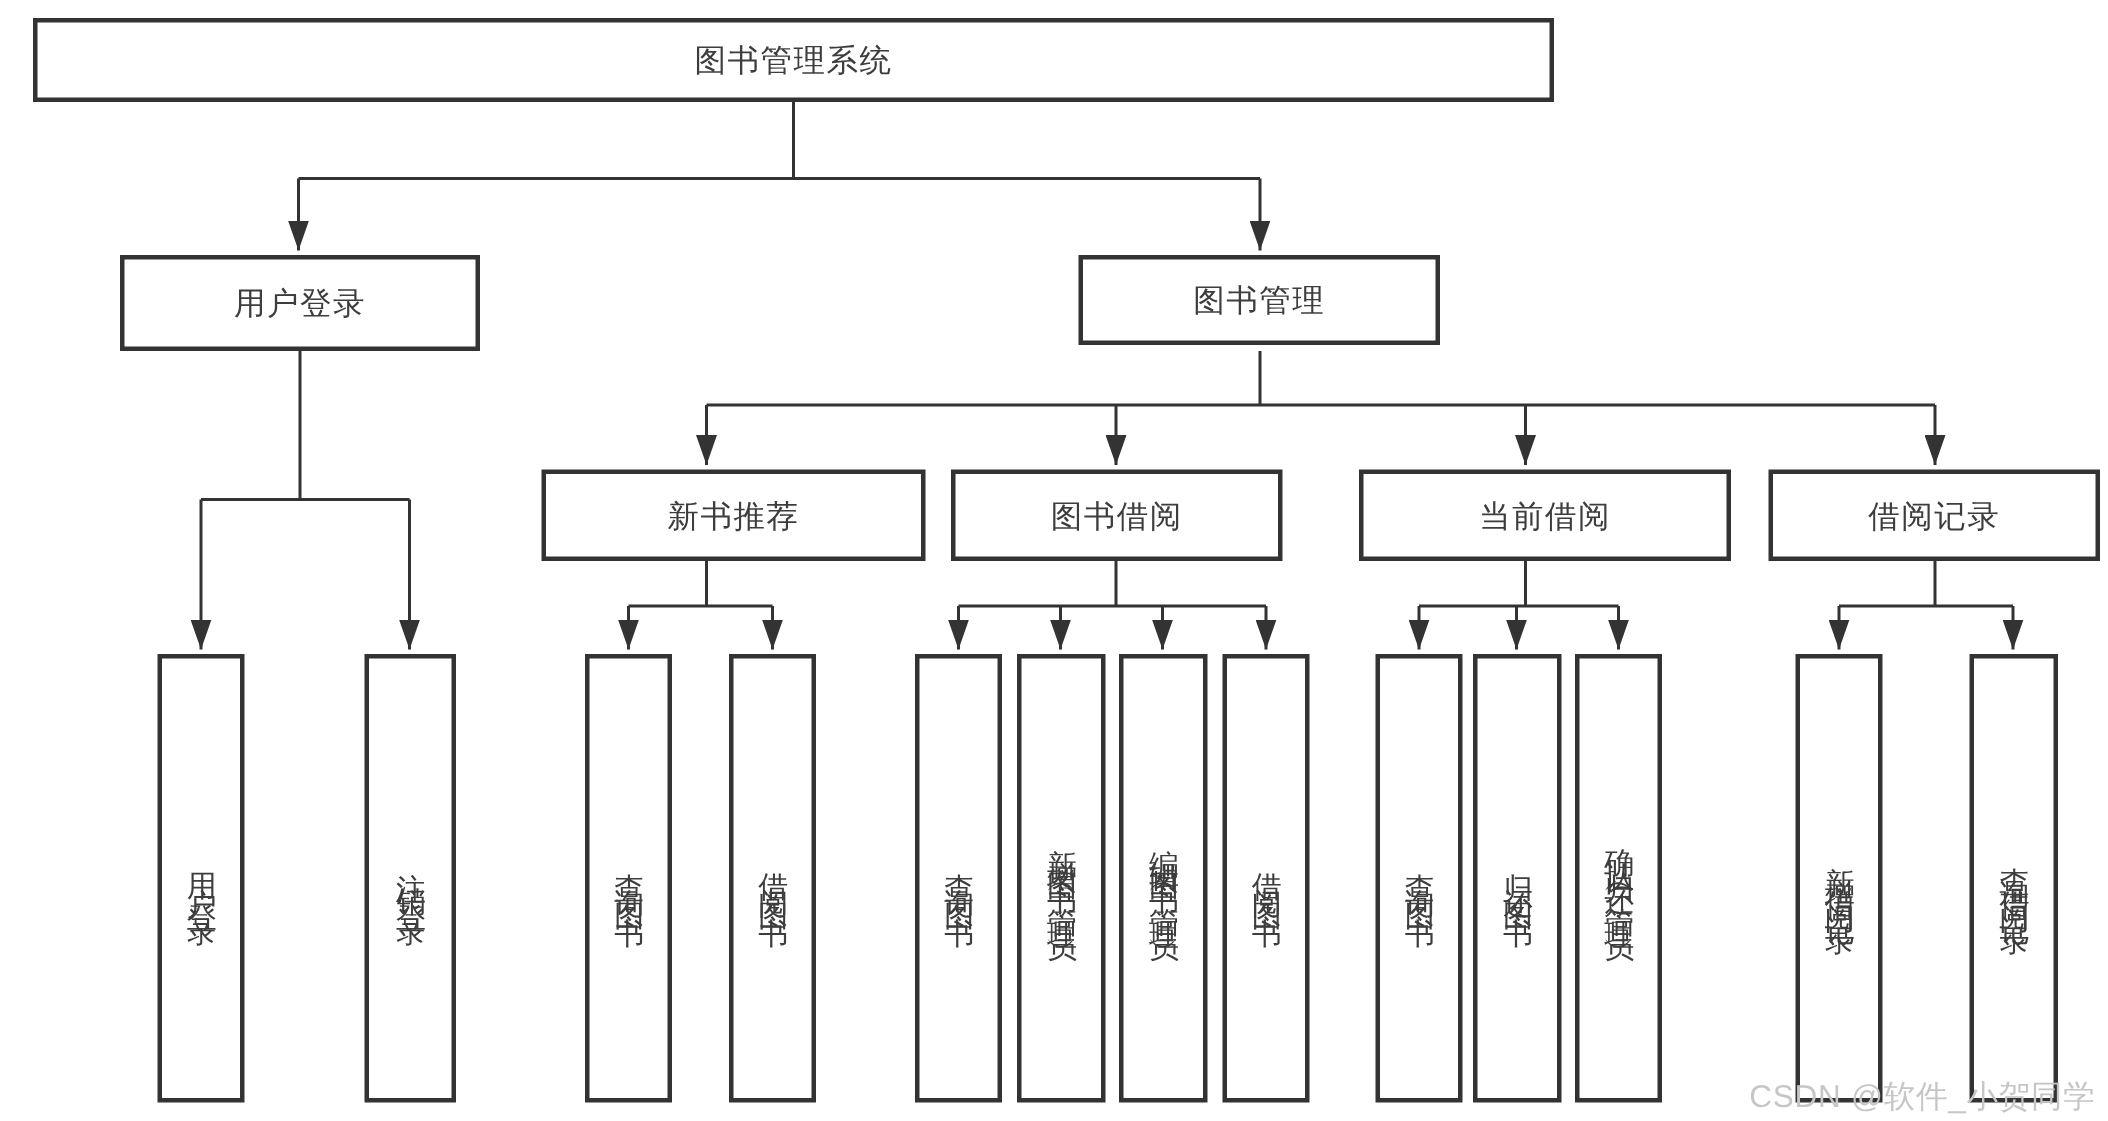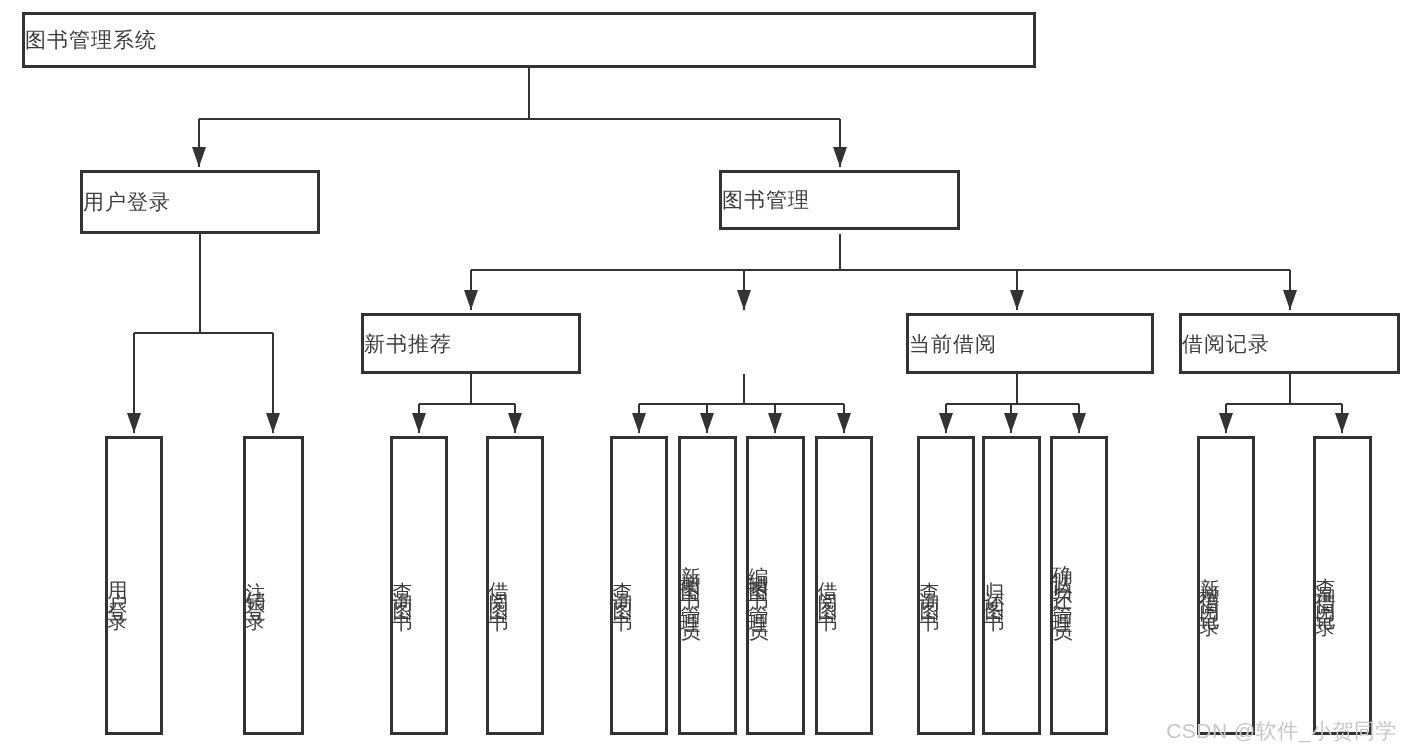--- a/index.html
+++ b/index.html
@@ -21,21 +21,21 @@
     top: 0;
     z-index: 1;
   }
   .box {
     position: absolute;
     box-sizing: border-box;
     border: 3px solid #333333;
     background: #ffffff;
     display: flex;
     align-items: center;
-    justify-content: flex-start;
+    justify-content: center;
     z-index: 2;
   }
   .box .hlabel {
     font-size: 21px;
     color: #3d3d3d;
     letter-spacing: 1px;
     white-space: nowrap;
   }
   .leaf .vlabel {
     writing-mode: vertical-rl;
@@ -120,22 +120,25 @@
     <span class="hlabel">图书管理系统</span>
   </div>
 
   <div class="box" style="left:80px;top:170px;width:240px;height:64px">
     <span class="hlabel">用户登录</span>
   </div>
   <div class="box" style="left:719px;top:170px;width:241px;height:60px">
     <span class="hlabel">图书管理</span>
   </div>
 
-  <div class="box" style="left:361px;top:313px;width:220px;height:61px">
+  <div class="box" style="left:361px;top:313px;width:256px;height:61px">
     <span class="hlabel">新书推荐</span>
+  </div>
+  <div class="box" style="left:634px;top:313px;width:221px;height:61px">
+    <span class="hlabel">图书借阅</span>
   </div>
   <div class="box" style="left:906px;top:313px;width:248px;height:61px">
     <span class="hlabel">当前借阅</span>
   </div>
   <div class="box" style="left:1179px;top:313px;width:221px;height:61px">
     <span class="hlabel">借阅记录</span>
   </div>
 
   <div class="box leaf" style="left:105px;top:436px;width:58px;height:299px">
     <span class="vlabel">用户登录</span>

